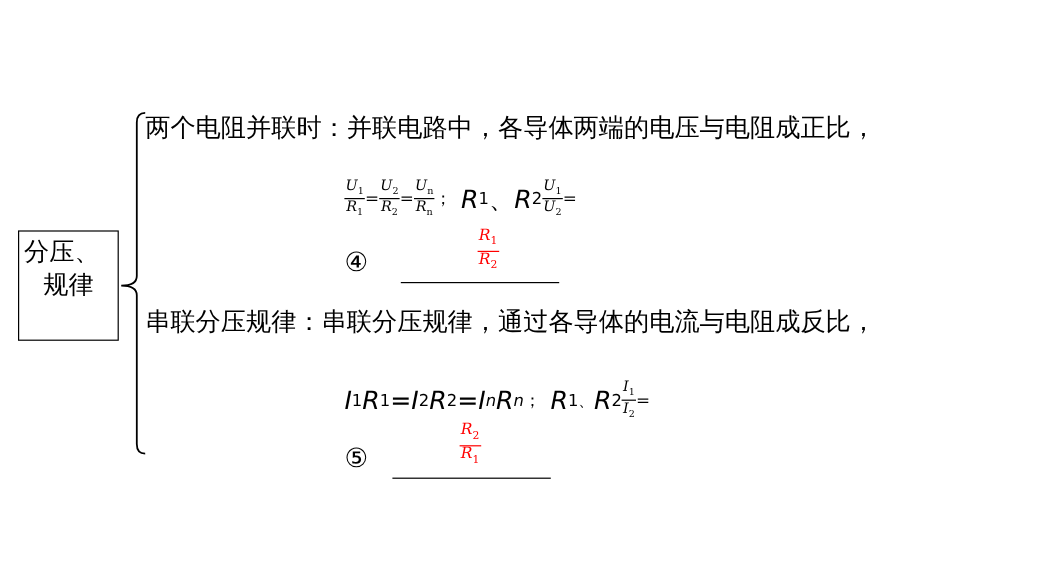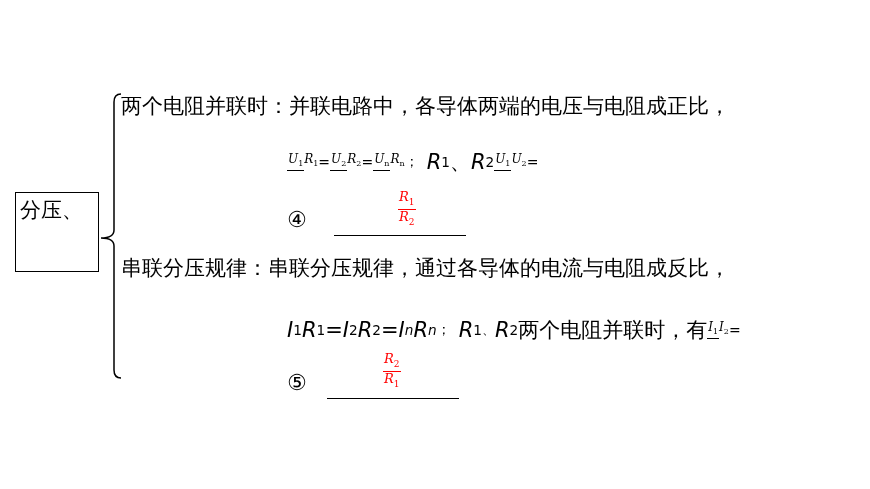--- a/index.html
+++ b/index.html
@@ -2,43 +2,44 @@
 <html><head>
 <meta charset="utf-8">
 <style>
   html, body { margin: 0; padding: 0; }
   body {
     width: 870px; height: 489px; background: #ffffff; position: relative; overflow: hidden;
     font-family: "DejaVu Sans", "Liberation Sans", sans-serif; color: #000;
   }
   .abs { position: absolute; white-space: nowrap; }
   .box {
-    position: absolute; left: 15px; top: 192px; width: 84px; height: 80px;
+    position: absolute; left: 15px; top: 192px; width: 84px; height: 92px;
     border: 1.5px solid #000; box-sizing: border-box;
     font-size: 21px; line-height: 27px; text-align: center; padding-top: 4px;
   }
   .box .l1 { text-align: left; padding-left: 4px; }
   .text { font-size: 21px; }
   .math { font-family: "DejaVu Serif", "Liberation Serif", serif; font-style: italic; }
-  .frac { display: inline-flex; flex-direction: row; align-items: center; vertical-align: middle; font-size: 12px; line-height: 13px; }
+  .frac { display: inline-flex; flex-direction: column; align-items: center; vertical-align: middle; font-size: 12px; line-height: 13px; }
   .frac .num { border-bottom: 1px solid currentColor; padding: 0 1px; }
   .frac sub { font-size: 8px; font-style: normal; }
   .circ { font-size: 22px; }
   .blank { position: absolute; height: 0; border-top: 1.3px solid #000; }
   .ans { position: absolute; font-family: "DejaVu Serif", "Liberation Serif", serif; font-style: italic; font-size: 13px; line-height: 14px; display: flex; flex-direction: column; align-items: center; color: #ff0000; }
   .ans .num { border-bottom: 1px solid #ff0000; padding: 0 1px; }
   .ans sub { font-size: 9px; font-style: normal; }
   .sans-it { font-family: "DejaVu Sans", "Liberation Sans", sans-serif; font-style: italic; }
   sub { font-size: 0.65em; }
 </style>
 </head>
 <body>
 
 <div class="box">
   <div class="l1">分压、</div>
+  <div>规律</div>
 </div>
 
 <svg class="abs" style="left:99px;top:92px" width="30" height="290" data="brace">
   <path d="M22 2 Q15 2 15 10 L15 138 Q15 146 2 146 Q15 146 15 154 L15 278 Q15 286 22 286" fill="none" stroke="#000" stroke-width="1.5"></path>
 </svg>
 
 <div class="abs text" style="left:121px;top:92px">
   <span>两个电阻并联时：</span><span>并联电路中，各导体两端的电压与电阻成正比，</span>
 </div>
 
@@ -95,21 +96,20 @@
   <span class="sans-it">I</span>
     <sub class="sans-it">n</sub>
   <span class="sans-it">R</span>
     <sub class="sans-it">n</sub>
   <span style="font-size:14px">；</span>
   <span style="margin-left:8px" class="sans-it">R</span>
     <sub>1</sub>
   <span style="font-size:13px">、</span>
   <span class="sans-it">R</span>
     <sub>2</sub>
-  <span>两个电阻并联时，有</span>
   <span class="frac math">
       <span class="num"><span>I</span><sub>1</sub></span>
       <span><span>I</span><sub>2</sub></span>
     </span>
   <span style="font-size:14px">=</span>
 </div>
 
 <div class="abs circ" style="left:287px;top:370px">⑤</div>
 <div class="ans" style="left:383px;top:352px">
   <span class="num"><span>R</span><sub>2</sub></span>

